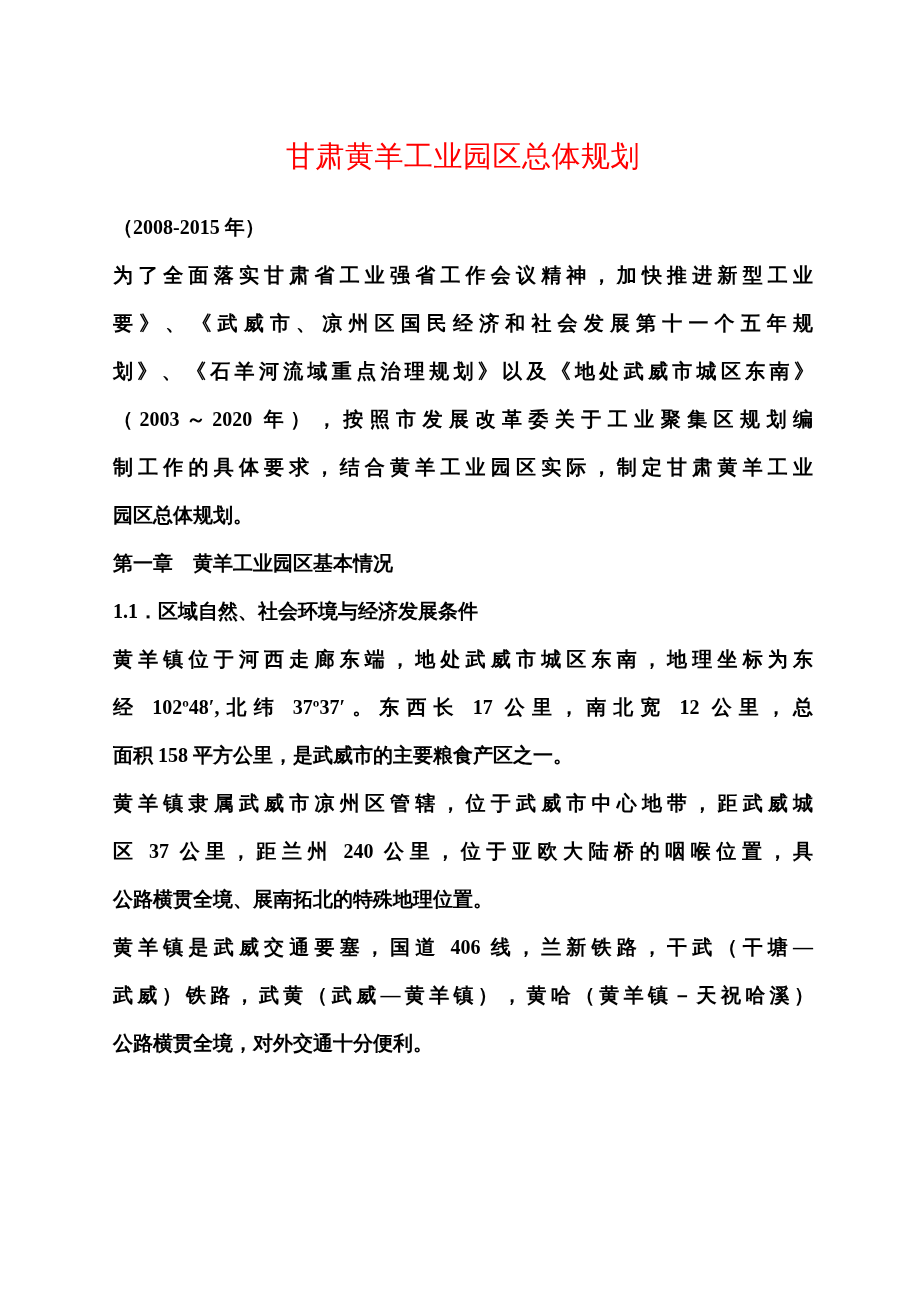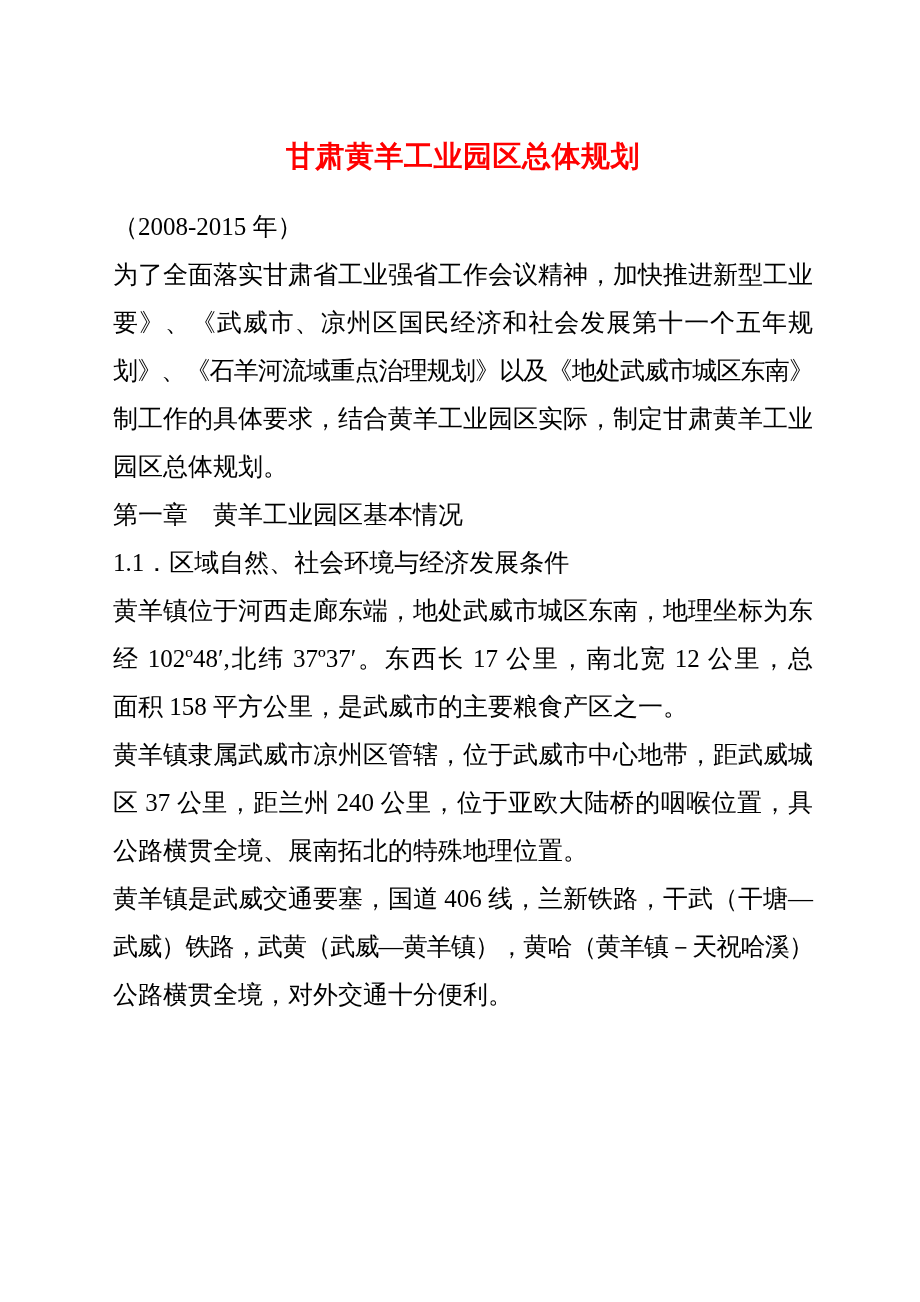--- a/index.html
+++ b/index.html
@@ -22,29 +22,30 @@
     top: 0;
     width: 700px;
   }
   .doc-title {
     margin-top: 134px;
     margin-bottom: 25px;
     height: 44px;
     line-height: 44px;
     text-align: center;
     font-size: 29px;
-    font-weight: bold;
+    font-weight: normal;
     color: #ff0000;
     letter-spacing: 0.5px;
   }
   .line {
     height: 48px;
     line-height: 48px;
-    font-size: 25px;
+    font-size: 20px;
     white-space: nowrap;
+    font-weight: bold;
   }
   .justify {
     white-space: normal;
     text-align: justify;
     text-align-last: justify;
   }
   .tight {
     letter-spacing: -0.9px;
   }
 </style>
@@ -54,20 +55,21 @@
 <div class="page">
   <div class="content">
 
     <div class="doc-title">甘肃黄羊工业园区总体规划</div>
 
     <div class="line">（2008-2015 年）</div>
 
     <div class="line justify">为了全面落实甘肃省工业强省工作会议精神，加快推进新型工业</div>
     <div class="line justify">要》、《武威市、凉州区国民经济和社会发展第十一个五年规</div>
     <div class="line justify tight">划》、《石羊河流域重点治理规划》以及《地处武威市城区东南》</div>
+    <div class="line justify">（2003～2020 年），按照市发展改革委关于工业聚集区规划编</div>
     <div class="line justify">制工作的具体要求，结合黄羊工业园区实际，制定甘肃黄羊工业</div>
     <div class="line">园区总体规划。</div>
 
     <div class="line">第一章　黄羊工业园区基本情况</div>
     <div class="line">1.1．区域自然、社会环境与经济发展条件</div>
 
     <div class="line justify">黄羊镇位于河西走廊东端，地处武威市城区东南，地理坐标为东</div>
     <div class="line justify">经 102º48′,北纬 37º37′。东西长 17 公里，南北宽 12 公里，总</div>
     <div class="line">面积 158 平方公里，是武威市的主要粮食产区之一。</div>
 

